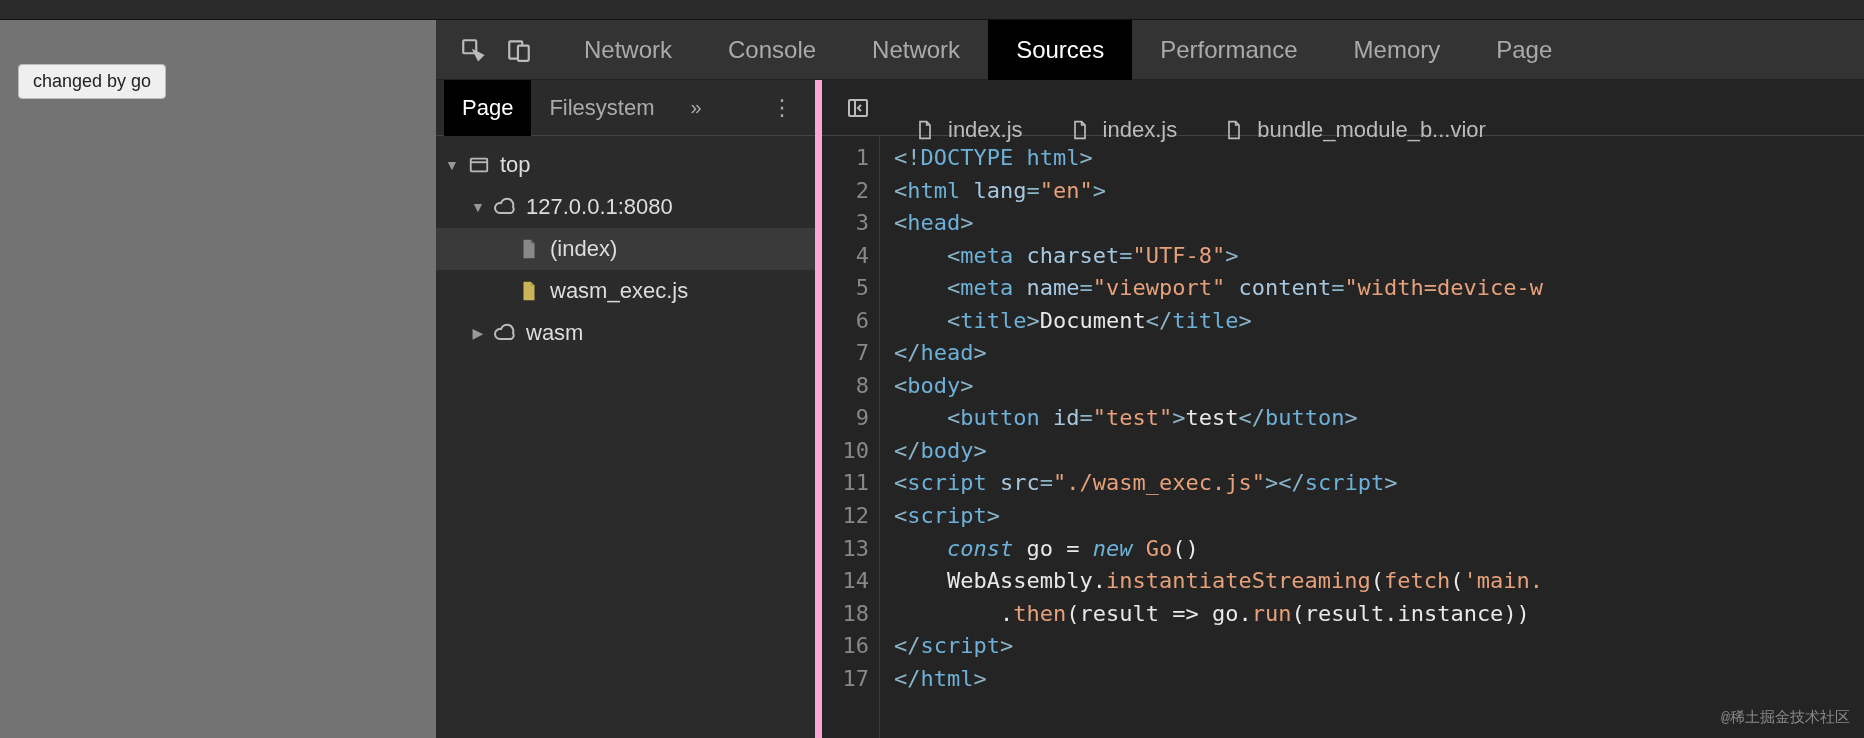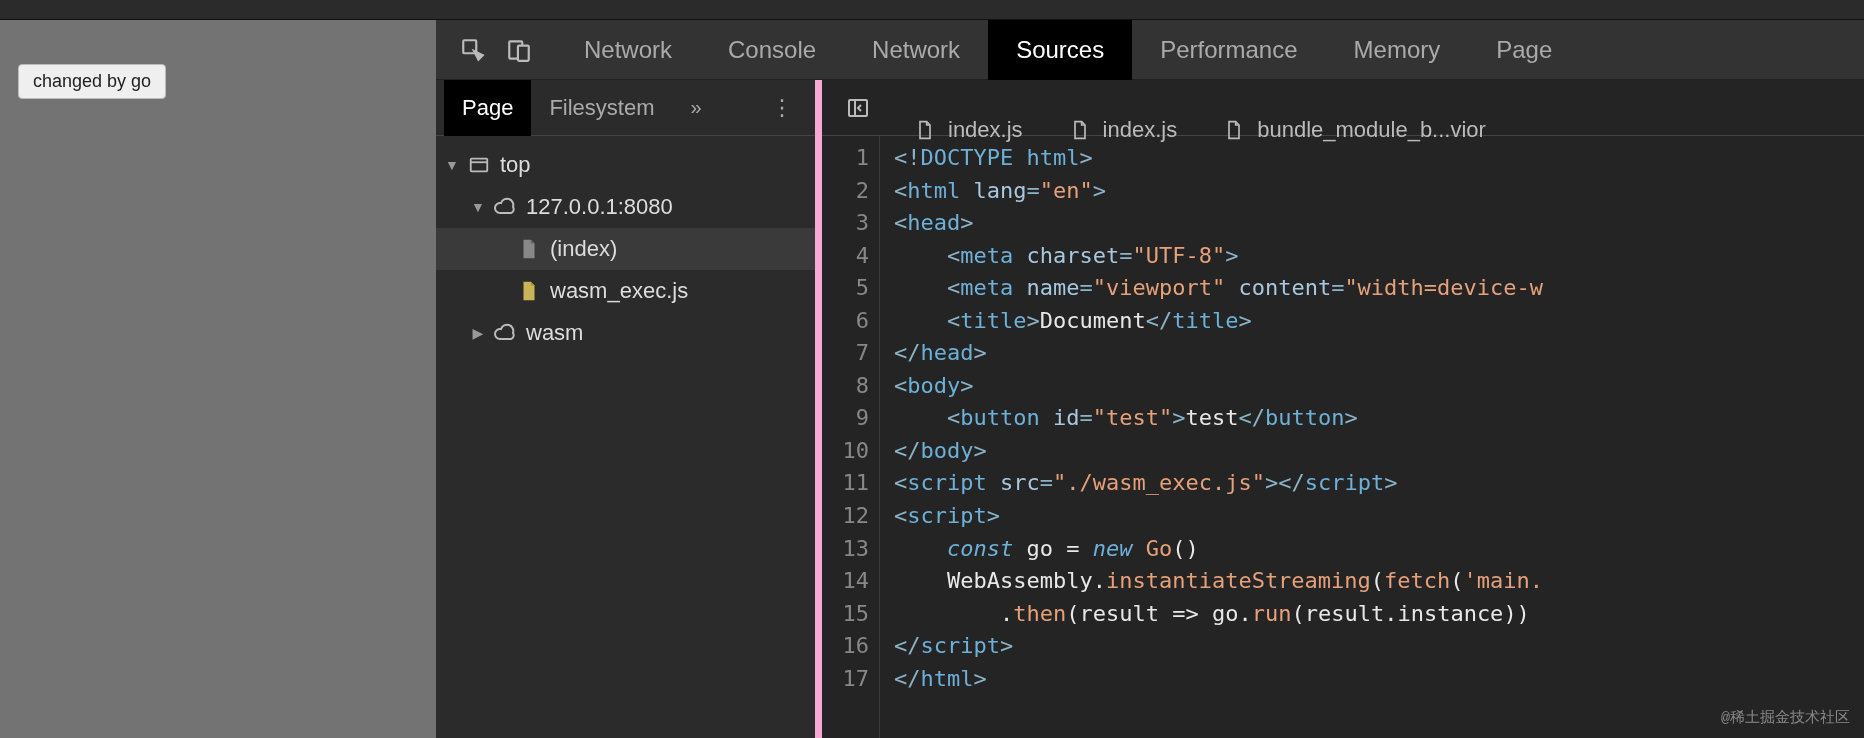--- a/index.html
+++ b/index.html
@@ -373,21 +373,21 @@
               <div>5</div>
               <div>6</div>
               <div>7</div>
               <div>8</div>
               <div>9</div>
               <div>10</div>
               <div>11</div>
               <div>12</div>
               <div>13</div>
               <div>14</div>
-              <div>15</div>
+              <div>18</div>
               <div>16</div>
               <div>17</div>
             </div>
           <div class="code" id="code"><div><span class="tok-punc">&lt;!</span><span class="tok-tag">DOCTYPE html</span><span class="tok-punc">&gt;</span></div><div><span class="tok-punc">&lt;</span><span class="tok-tag">html</span><span class="tok-text"> </span><span class="tok-attr">lang</span><span class="tok-punc">=</span><span class="tok-str">"en"</span><span class="tok-punc">&gt;</span></div><div><span class="tok-punc">&lt;</span><span class="tok-tag">head</span><span class="tok-punc">&gt;</span></div><div><span class="ind">    </span><span class="tok-punc">&lt;</span><span class="tok-tag">meta</span><span class="tok-text"> </span><span class="tok-attr">charset</span><span class="tok-punc">=</span><span class="tok-str">"UTF-8"</span><span class="tok-punc">&gt;</span></div><div><span class="ind">    </span><span class="tok-punc">&lt;</span><span class="tok-tag">meta</span><span class="tok-text"> </span><span class="tok-attr">name</span><span class="tok-punc">=</span><span class="tok-str">"viewport"</span><span class="tok-text"> </span><span class="tok-attr">content</span><span class="tok-punc">=</span><span class="tok-str">"width=device-w</span></div><div><span class="ind">    </span><span class="tok-punc">&lt;</span><span class="tok-tag">title</span><span class="tok-punc">&gt;</span><span class="tok-text">Document</span><span class="tok-punc">&lt;/</span><span class="tok-tag">title</span><span class="tok-punc">&gt;</span></div><div><span class="tok-punc">&lt;/</span><span class="tok-tag">head</span><span class="tok-punc">&gt;</span></div><div><span class="tok-punc">&lt;</span><span class="tok-tag">body</span><span class="tok-punc">&gt;</span></div><div><span class="ind">    </span><span class="tok-punc">&lt;</span><span class="tok-tag">button</span><span class="tok-text"> </span><span class="tok-attr">id</span><span class="tok-punc">=</span><span class="tok-str">"test"</span><span class="tok-punc">&gt;</span><span class="tok-text">test</span><span class="tok-punc">&lt;/</span><span class="tok-tag">button</span><span class="tok-punc">&gt;</span></div><div><span class="tok-punc">&lt;/</span><span class="tok-tag">body</span><span class="tok-punc">&gt;</span></div><div><span class="tok-punc">&lt;</span><span class="tok-tag">script</span><span class="tok-text"> </span><span class="tok-attr">src</span><span class="tok-punc">=</span><span class="tok-str">"./wasm_exec.js"</span><span class="tok-punc">&gt;&lt;/</span><span class="tok-tag">script</span><span class="tok-punc">&gt;</span></div><div><span class="tok-punc">&lt;</span><span class="tok-tag">script</span><span class="tok-punc">&gt;</span></div><div><span class="ind">    </span><span class="tok-key">const</span><span class="tok-text"> </span><span class="tok-var">go</span><span class="tok-text"> = </span><span class="tok-key">new</span><span class="tok-text"> </span><span class="tok-fn">Go</span><span class="tok-text">()</span></div><div><span class="ind">    </span><span class="tok-var">WebAssembly</span><span class="tok-text">.</span><span class="tok-fn">instantiateStreaming</span><span class="tok-text">(</span><span class="tok-fn">fetch</span><span class="tok-text">(</span><span class="tok-str">'main.</span></div><div><span class="ind">        </span><span class="tok-text">.</span><span class="tok-fn">then</span><span class="tok-text">(</span><span class="tok-var">result</span><span class="tok-text"> =&gt; </span><span class="tok-var">go</span><span class="tok-text">.</span><span class="tok-fn">run</span><span class="tok-text">(</span><span class="tok-var">result</span><span class="tok-text">.</span><span class="tok-var">instance</span><span class="tok-text">))</span></div><div><span class="tok-punc">&lt;/</span><span class="tok-tag">script</span><span class="tok-punc">&gt;</span></div><div><span class="tok-punc">&lt;/</span><span class="tok-tag">html</span><span class="tok-punc">&gt;</span></div></div>
           <div class="watermark">@稀土掘金技术社区</div>
         </div>
       </div>
 
     </div>
   </div>

